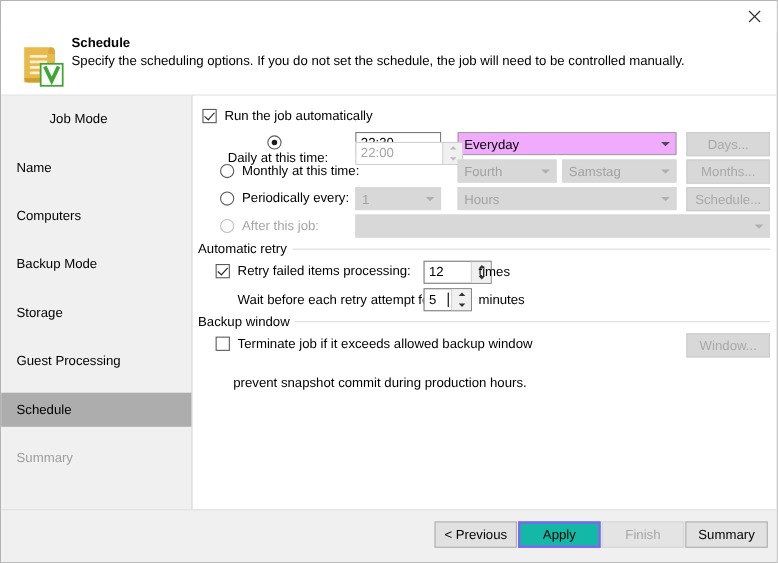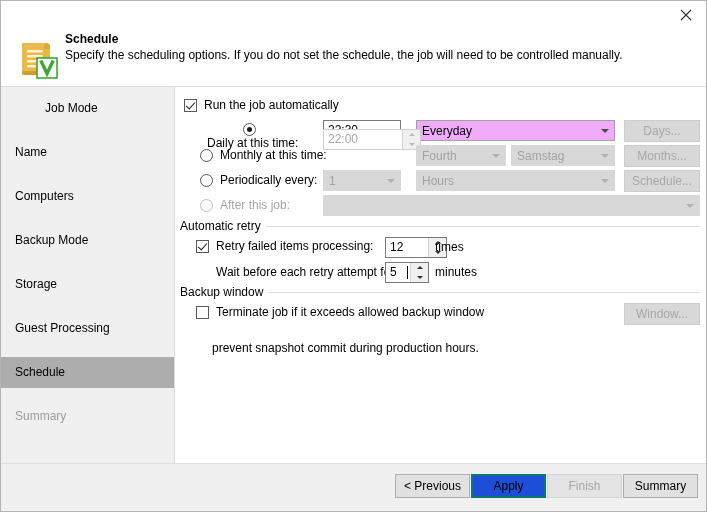--- a/index.html
+++ b/index.html
@@ -341,22 +341,22 @@
     background: #e1e1e1;
     font-size: 12px;
     color: #000000;
     display: flex;
     align-items: center;
     justify-content: center;
     font-family: "Liberation Sans", sans-serif;
     cursor: pointer;
   }
   .fbtn.default {
-    border: 2px solid #0f766e;
-    background: #1d4ed8;
+    border: 2px solid #8b5cf6;
+    background: #14b8a6;
   }
   .fbtn.disabled {
     border-color: #d4d4d4;
     background: #e4e4e4;
     color: #a6a6a6;
     cursor: default;
   }
 </style>
 </head>
 <body>

